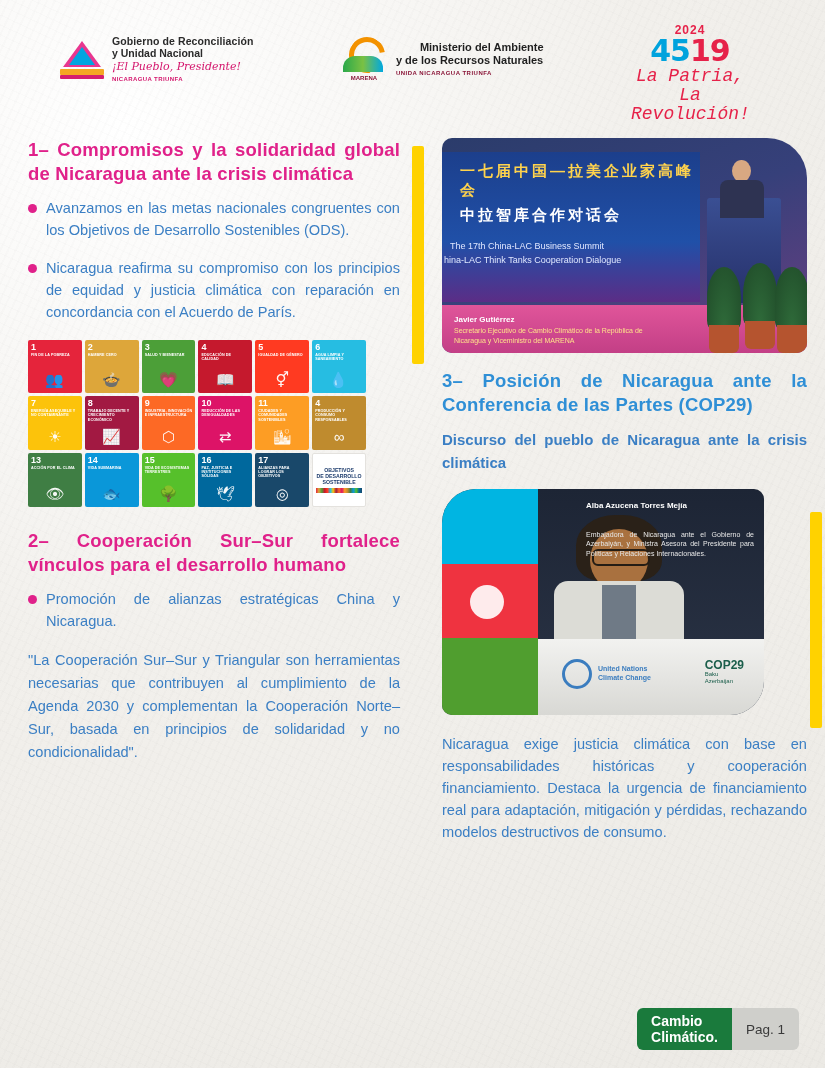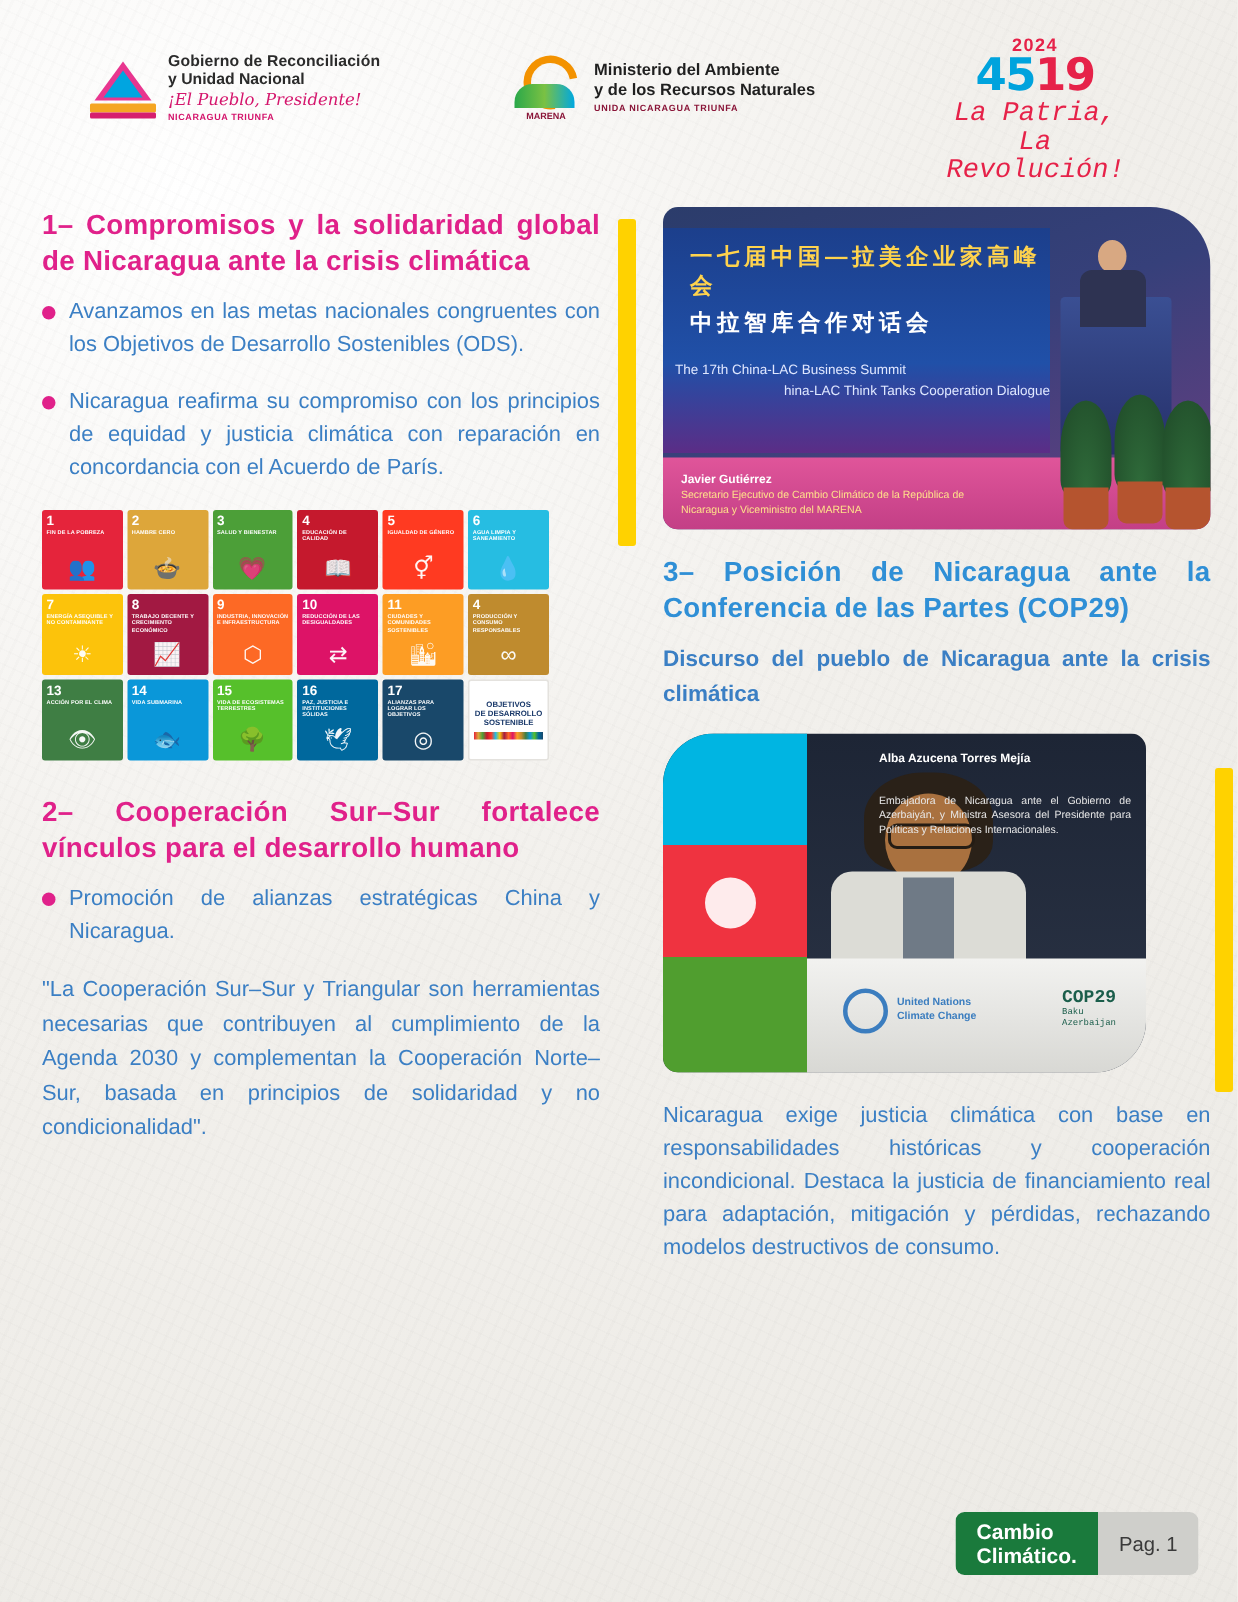--- a/index.html
+++ b/index.html
@@ -61,21 +61,21 @@
     border:5px solid #f39200;border-right-color:transparent;transform:rotate(35deg);
   }
   .marena-mark .hill{
     position:absolute;left:2px;bottom:9px;width:40px;height:16px;border-radius:12px 12px 0 0;
     background:linear-gradient(90deg,#2aa84a 0%, #7ac143 50%, #00a8e0 100%);
   }
   .marena-mark .lbl{
     position:absolute;left:0;bottom:0;width:46px;text-align:center;font-size:6px;font-weight:bold;color:#8a1538;
   }
   .marena-txt{line-height:1.2;}
-  .marena-txt .m1{font-size:11px;font-weight:bold;color:#1f1f1f;}
+  .marena-txt .m1{font-size:11px;font-weight:bold;color:#1f1f1f;margin-left:24px;}
   .marena-txt .m2{font-size:11px;font-weight:bold;color:#1f1f1f;}
   .marena-txt .m3{font-size:6px;color:#8a1538;letter-spacing:.5px;margin-top:3px;font-weight:bold;}
 
   .logo-4519{position:relative;width:118px;height:72px;text-align:center;}
   .logo-4519 .yr{font-size:12px;font-weight:bold;color:#e62249;letter-spacing:1px;}
   .logo-4519 .big{
     font-size:30px;font-weight:bold;letter-spacing:-1px;line-height:.95;
     font-family:"DejaVu Sans",sans-serif;
   }
   .logo-4519 .big .a{color:#00a3dd;}
@@ -140,21 +140,21 @@
   }
   .photo1{height:215px;width:365px;border-top-right-radius:40px;}
   .p1-bg{position:absolute;inset:0;background:linear-gradient(160deg,#2b3c6b 0%,#36407a 45%,#6b3f82 100%);}
   .p1-screen{
     position:absolute;left:0;top:14px;width:258px;height:150px;
     background:linear-gradient(180deg,#1c3f8c 0%,#2050a8 60%,#5b2d86 100%);
   }
   .p1-screen .cn1{color:#ffd34d;font-size:15px;font-weight:bold;letter-spacing:3px;margin:10px 0 0 18px;}
   .p1-screen .cn2{color:#fff;font-size:15px;font-weight:bold;letter-spacing:3px;margin:6px 0 0 18px;}
   .p1-screen .en1{color:#dfe7ff;font-size:9px;margin:16px 0 0 8px;}
-  .p1-screen .en2{color:#dfe7ff;font-size:9px;margin:4px 0 0 2px;text-align:right;}
+  .p1-screen .en2{color:#dfe7ff;font-size:9px;margin:4px 0 0 2px;}
   .p1-podium{
     position:absolute;left:265px;top:60px;width:74px;height:105px;
     background:linear-gradient(180deg,#3a4f93,#26306a);border-radius:3px;
   }
   .p1-person{
     position:absolute;left:276px;top:22px;width:48px;height:56px;
   }
   .p1-person .head{position:absolute;left:14px;top:0;width:19px;height:22px;border-radius:50%;background:#d8a882;}
   .p1-person .body{position:absolute;left:2px;top:20px;width:44px;height:38px;border-radius:8px 8px 0 0;background:#2e3352;}
   .p1-plants{position:absolute;right:4px;bottom:0;width:96px;height:120px;}
@@ -183,21 +183,21 @@
   .p2-person .face{position:absolute;left:36px;top:14px;width:58px;height:62px;border-radius:50%;background:#a9713f;}
   .p2-person .glass{position:absolute;left:38px;top:34px;width:54px;height:13px;border:2px solid #241c14;border-radius:6px;}
   .p2-person .jacket{position:absolute;left:0;top:66px;width:130px;height:78px;background:#dcdcd6;border-radius:14px 14px 0 0;}
   .p2-person .shirt{position:absolute;left:48px;top:70px;width:34px;height:62px;background:#6f7a86;}
   .p2-podium{
     position:absolute;left:96px;bottom:0;right:0;height:76px;background:linear-gradient(180deg,#f2f2f0,#d8d8d4);
   }
   .p2-podium .un-l{position:absolute;left:24px;top:20px;display:flex;align-items:center;gap:6px;}
   .p2-podium .ring{width:24px;height:24px;border-radius:50%;border:3px solid #3b7dbf;}
   .p2-podium .un-t{font-size:7px;color:#3b7dbf;font-weight:bold;line-height:1.2;}
-  .p2-podium .cop{position:absolute;right:20px;top:20px;text-align:left;font-family:Liberation Mono, monospace;}
+  .p2-podium .cop{position:absolute;right:20px;top:20px;text-align:left;}
   .p2-podium .cop .c1{font-size:12px;font-weight:bold;color:#1b5e4b;line-height:1;}
   .p2-podium .cop .c2{font-size:6px;color:#1b5e4b;line-height:1.2;}
   .p2-cap{position:absolute;right:10px;top:12px;width:168px;}
   .p2-cap .nm{color:#ffffff;font-size:8px;font-weight:bold;margin-bottom:20px;}
   .p2-cap .ds{color:#e7e7e7;font-size:7px;line-height:1.4;text-align:justify;}
 
   
   .ybar{position:absolute;width:12px;background:#ffd200;border-radius:2px;}
   .ybar1{left:412px;top:146px;height:218px;}
   .ybar2{left:810px;top:512px;height:216px;}
@@ -442,21 +442,21 @@
           <div class="c2">Azerbaijan</div>
         </div>
       </div>
       <div class="p2-cap">
         <div class="nm">Alba Azucena Torres Mejía</div>
         <div class="ds">Embajadora de Nicaragua ante el Gobierno de Azerbaiyán, y Ministra Asesora del Presidente para Políticas y Relaciones Internacionales.</div>
       </div>
     </div>
 
     <div style="height:18px"></div>
-    <p class="body">Nicaragua exige justicia climática con base en responsabilidades históricas y cooperación incondicional. Destaca la justicia de financiamiento real para adaptación, mitigación y pérdidas, rechazando modelos destructivos de consumo.</p>
+    <p class="body">Nicaragua exige justicia climática con base en responsabilidades históricas y cooperación financiamiento. Destaca la urgencia de financiamiento real para adaptación, mitigación y pérdidas, rechazando modelos destructivos de consumo.</p>
   </div>
 
   <div class="footer">
     <div class="green">
       <div>
         <span>Cambio</span>
         <span>Climático.</span>
       </div>
     </div>
     <div class="grey">Pag. 1</div>

